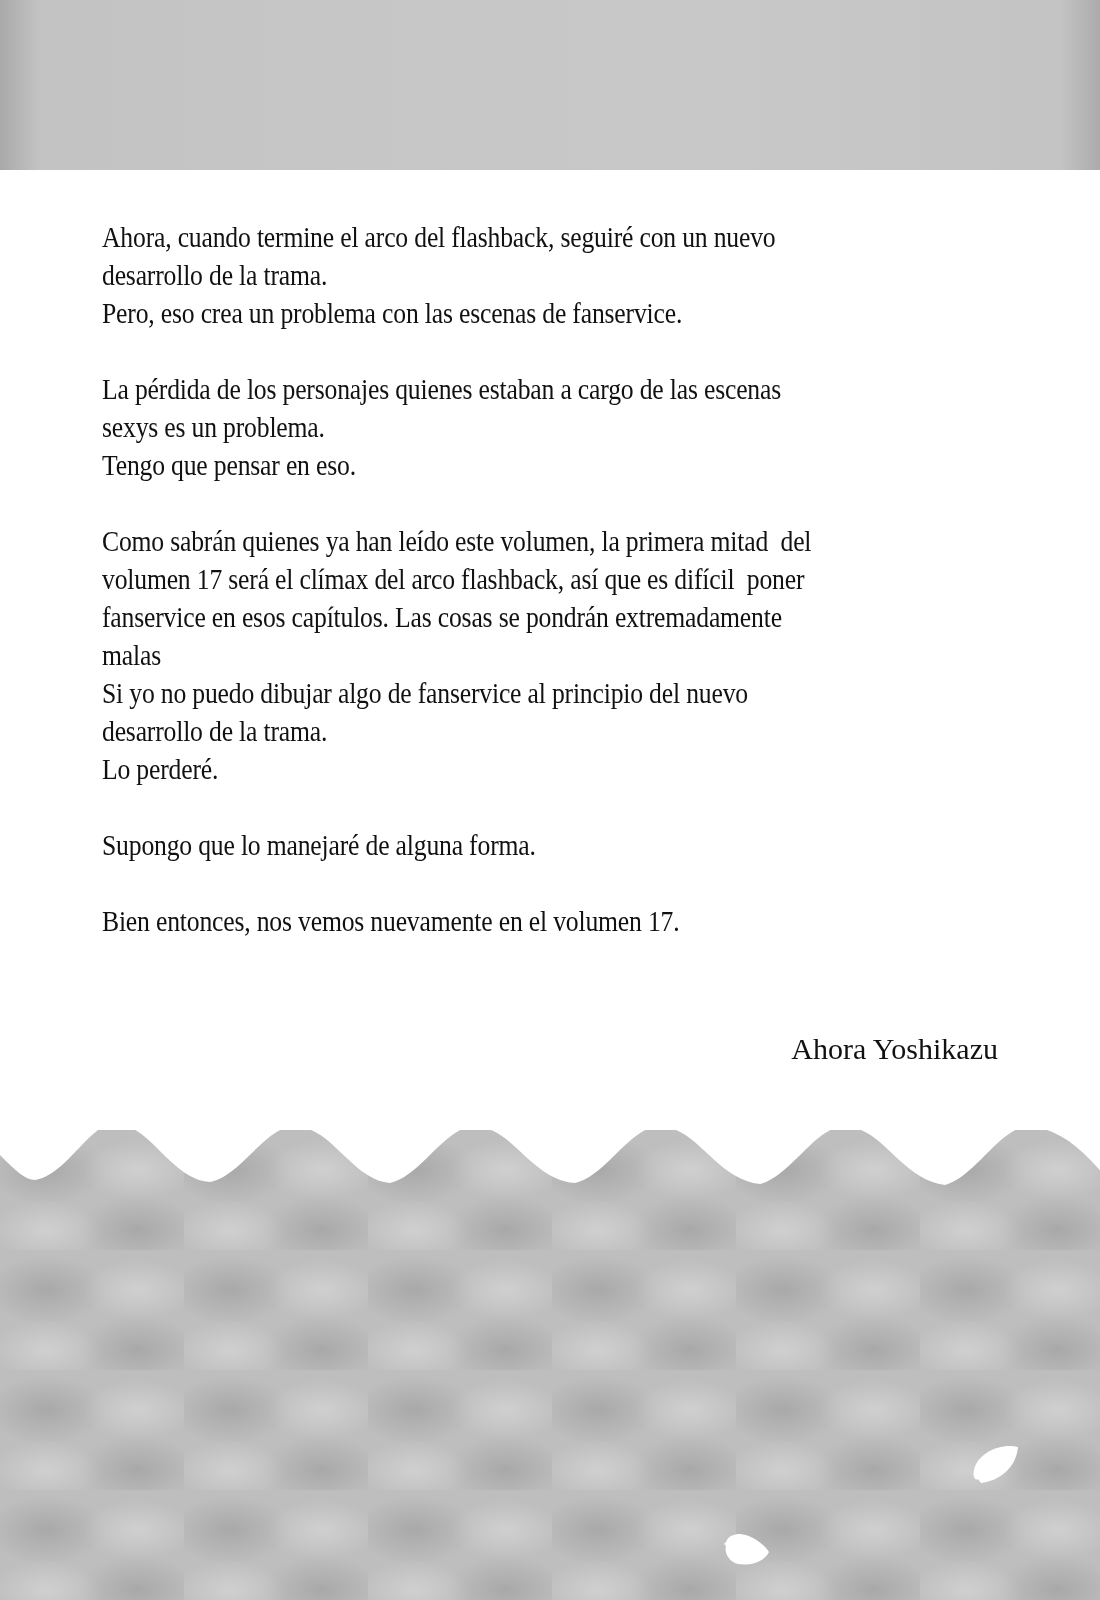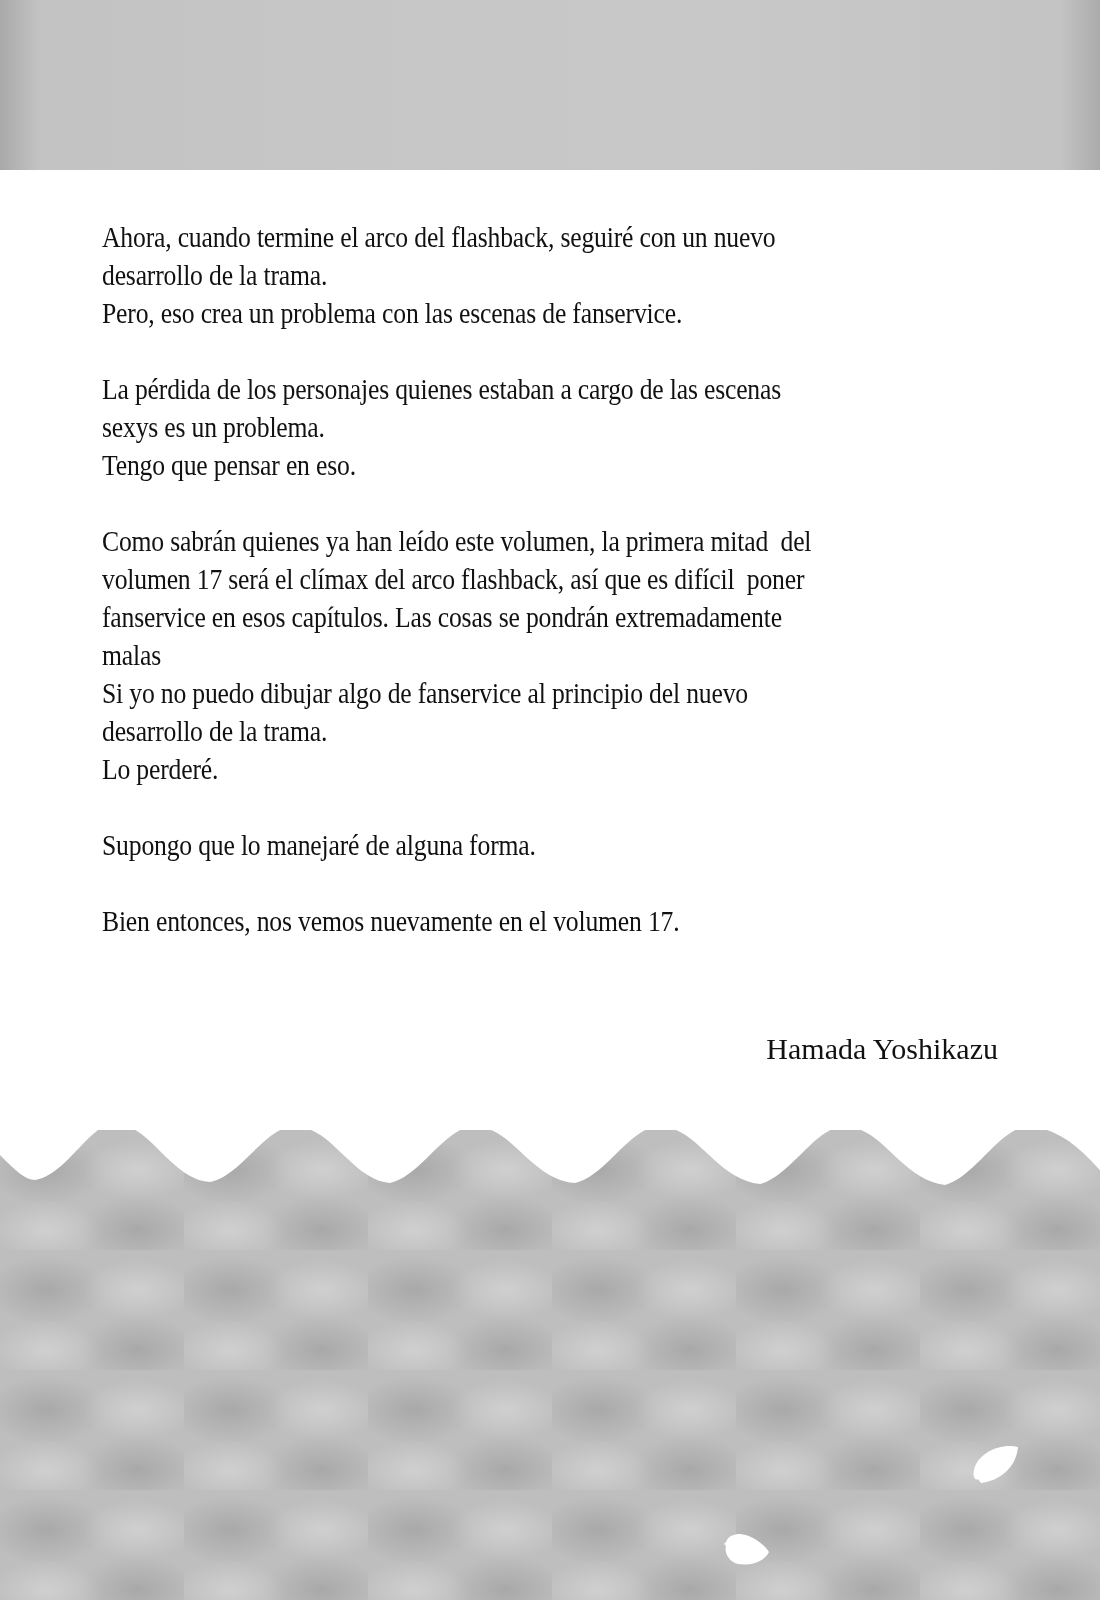--- a/index.html
+++ b/index.html
@@ -56,21 +56,21 @@
     <span class="line">Lo perderé.</span>
   </div>
   <div class="para">
     <span class="line">Supongo que lo manejaré de alguna forma.</span>
   </div>
   <div class="para">
     <span class="line">Bien entonces, nos vemos nuevamente en el volumen 17.</span>
   </div>
 </div>
 
-<div class="signature">Hamada Yoshikazu</div>
+<div class="signature">Ahora Yoshikazu</div>
 
 <svg class="bottom-waves" viewBox="0 0 1100 470" preserveAspectRatio="none" xmlns="http://www.w3.org/2000/svg">
   <defs>
     <radialGradient id="blobDark" cx="50%" cy="50%" r="50%">
       <stop offset="0%" stop-color="#a6a6a6" stop-opacity="0.9"></stop>
       <stop offset="100%" stop-color="#a6a6a6" stop-opacity="0"></stop>
     </radialGradient>
     <radialGradient id="blobLight" cx="50%" cy="50%" r="50%">
       <stop offset="0%" stop-color="#d2d2d2" stop-opacity="0.9"></stop>
       <stop offset="100%" stop-color="#d2d2d2" stop-opacity="0"></stop>

